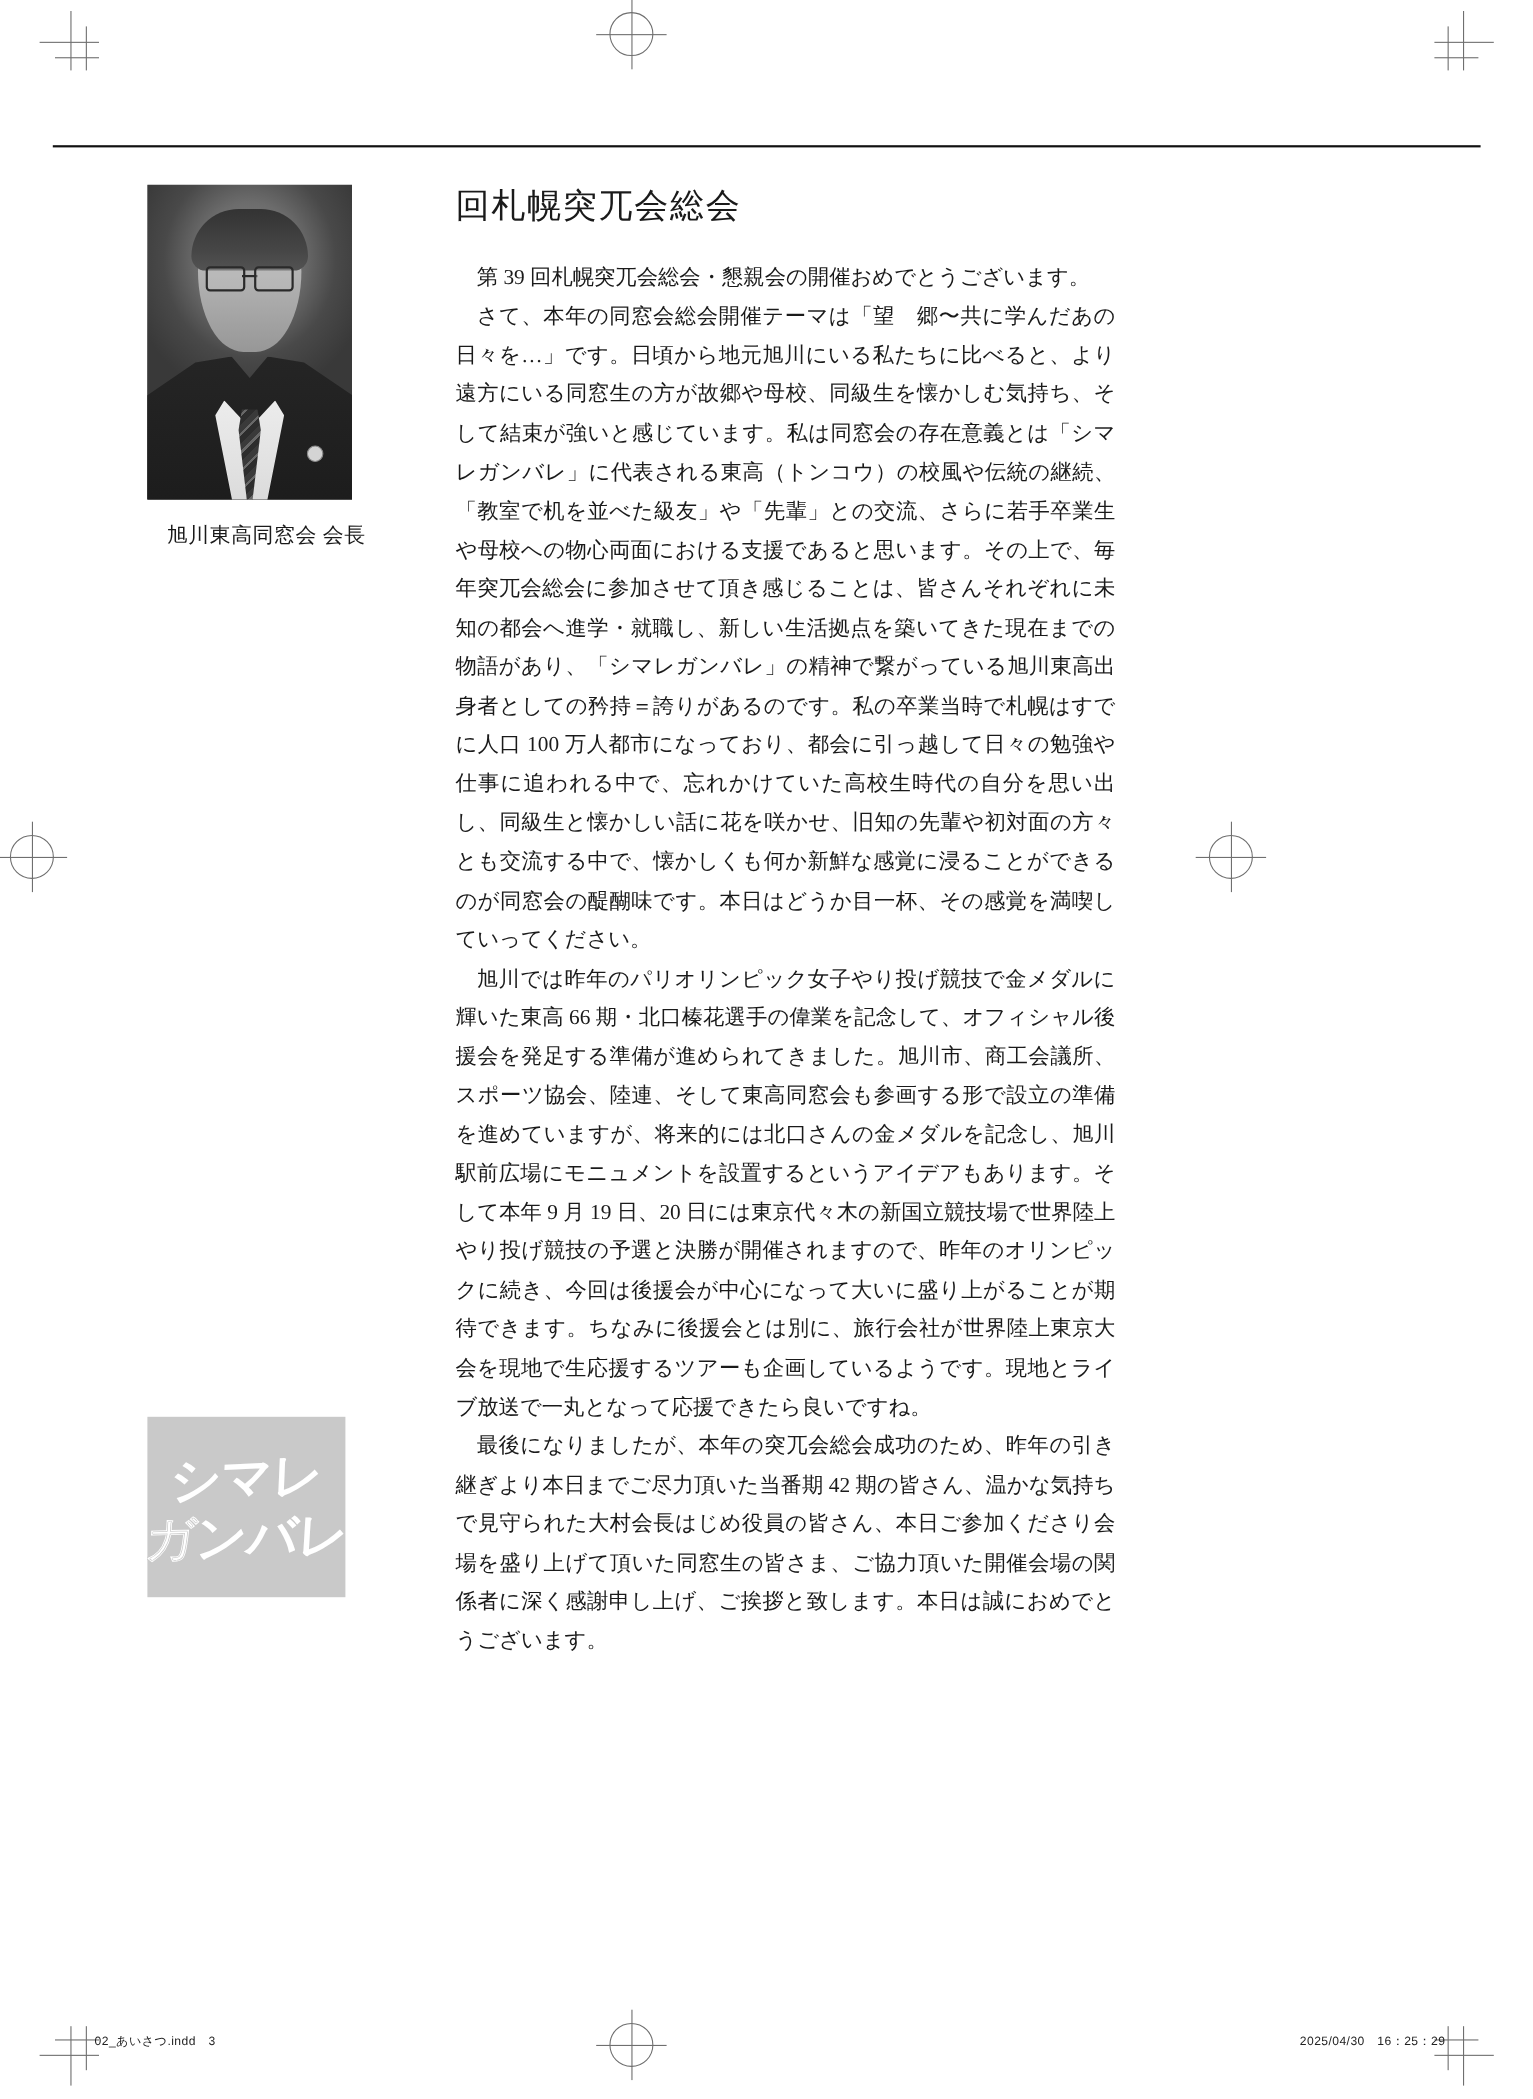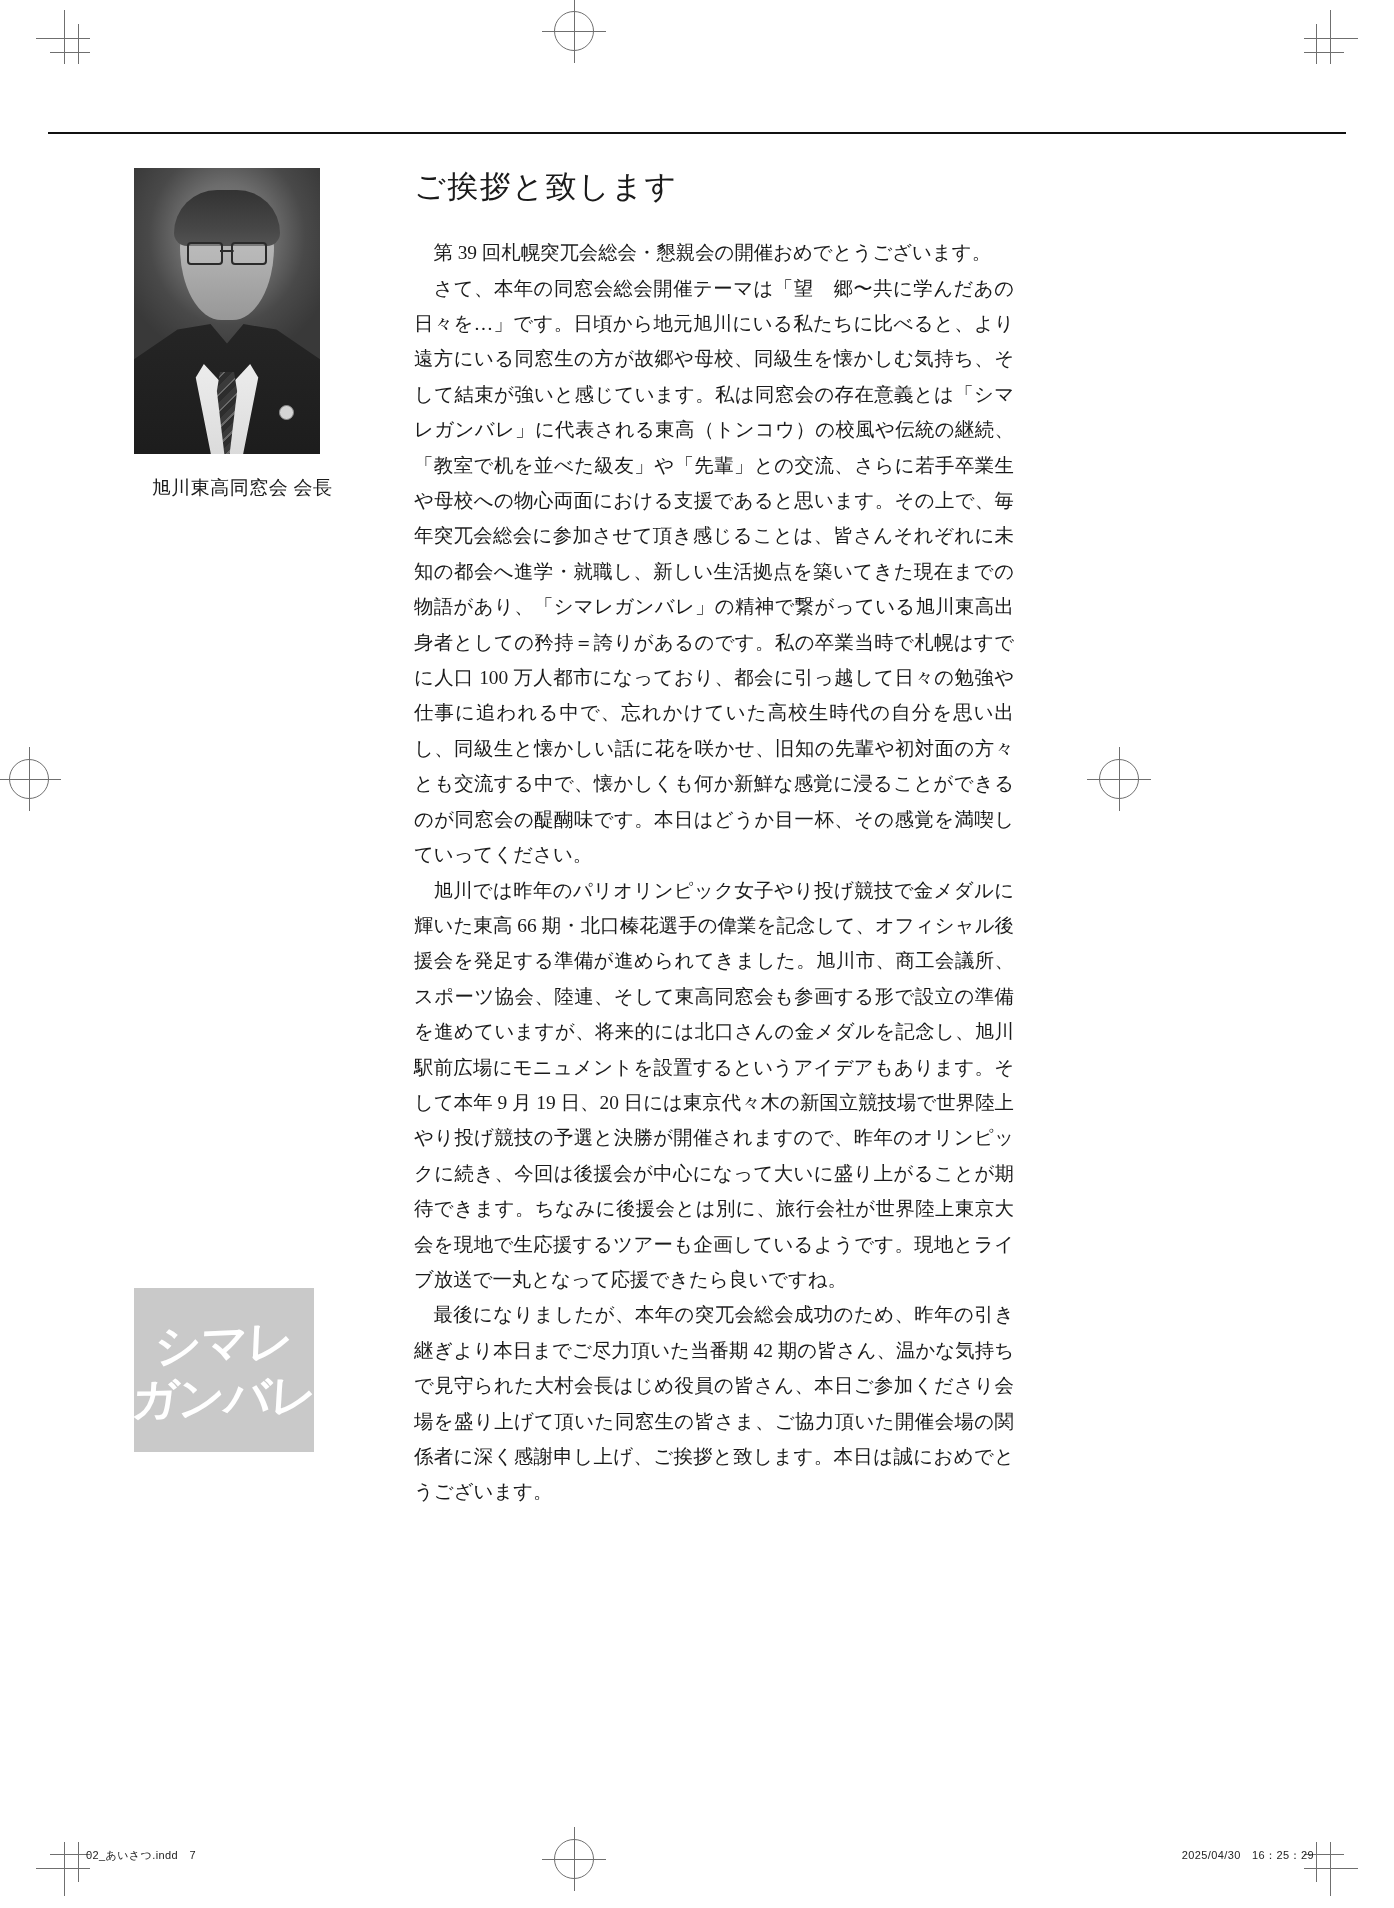--- a/index.html
+++ b/index.html
@@ -371,27 +371,27 @@
   </div>
 
   <div id="logo-block">
     <div class="brush">
       <div class="l1">シマレ</div>
       <div class="l2">ガンバレ</div>
     </div>
   </div>
 
   <div id="article">
-    <h1 id="article-title">ご挨拶と致します</h1>
+    <h1 id="article-title">回札幌突兀会総会</h1>
     <div id="article-body">
       <p>第 39 回札幌突兀会総会・懇親会の開催おめでとうございます。</p>
       <p>さて、本年の同窓会総会開催テーマは「望　郷〜共に学んだあの日々を…」です。日頃から地元旭川にいる私たちに比べると、より遠方にいる同窓生の方が故郷や母校、同級生を懐かしむ気持ち、そして結束が強いと感じています。私は同窓会の存在意義とは「シマレガンバレ」に代表される東高（トンコウ）の校風や伝統の継続、「教室で机を並べた級友」や「先輩」との交流、さらに若手卒業生や母校への物心両面における支援であると思います。その上で、毎年突兀会総会に参加させて頂き感じることは、皆さんそれぞれに未知の都会へ進学・就職し、新しい生活拠点を築いてきた現在までの物語があり、「シマレガンバレ」の精神で繋がっている旭川東高出身者としての矜持＝誇りがあるのです。私の卒業当時で札幌はすでに人口 100 万人都市になっており、都会に引っ越して日々の勉強や仕事に追われる中で、忘れかけていた高校生時代の自分を思い出し、同級生と懐かしい話に花を咲かせ、旧知の先輩や初対面の方々とも交流する中で、懐かしくも何か新鮮な感覚に浸ることができるのが同窓会の醍醐味です。本日はどうか目一杯、その感覚を満喫していってください。</p>
       <p>旭川では昨年のパリオリンピック女子やり投げ競技で金メダルに輝いた東高 66 期・北口榛花選手の偉業を記念して、オフィシャル後援会を発足する準備が進められてきました。旭川市、商工会議所、スポーツ協会、陸連、そして東高同窓会も参画する形で設立の準備を進めていますが、将来的には北口さんの金メダルを記念し、旭川駅前広場にモニュメントを設置するというアイデアもあります。そして本年 9 月 19 日、20 日には東京代々木の新国立競技場で世界陸上やり投げ競技の予選と決勝が開催されますので、昨年のオリンピックに続き、今回は後援会が中心になって大いに盛り上がることが期待できます。ちなみに後援会とは別に、旅行会社が世界陸上東京大会を現地で生応援するツアーも企画しているようです。現地とライブ放送で一丸となって応援できたら良いですね。</p>
       <p>最後になりましたが、本年の突兀会総会成功のため、昨年の引き継ぎより本日までご尽力頂いた当番期 42 期の皆さん、温かな気持ちで見守られた大村会長はじめ役員の皆さん、本日ご参加くださり会場を盛り上げて頂いた同窓生の皆さま、ご協力頂いた開催会場の関係者に深く感謝申し上げ、ご挨拶と致します。本日は誠におめでとうございます。</p>
     </div>
   </div>
 
   <div id="footer">
-    <div class="left">02_あいさつ.indd　7</div>
+    <div class="left">02_あいさつ.indd　3</div>
     <div class="right">2025/04/30　16：25：29</div>
   </div>
 
 </div>
 
 </body></html>

